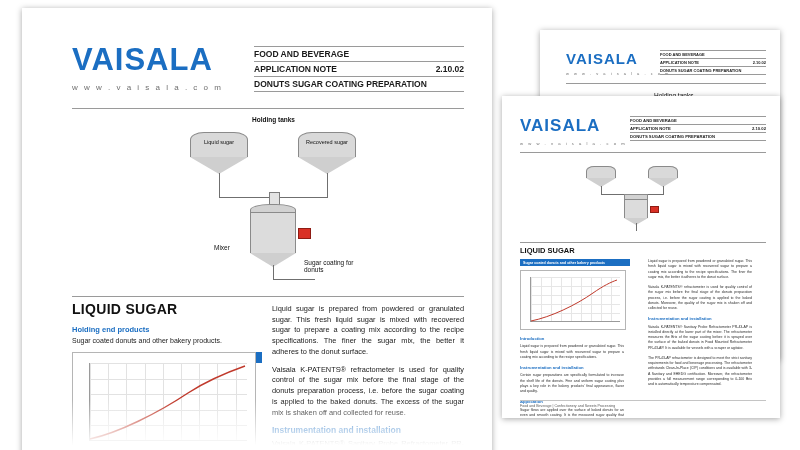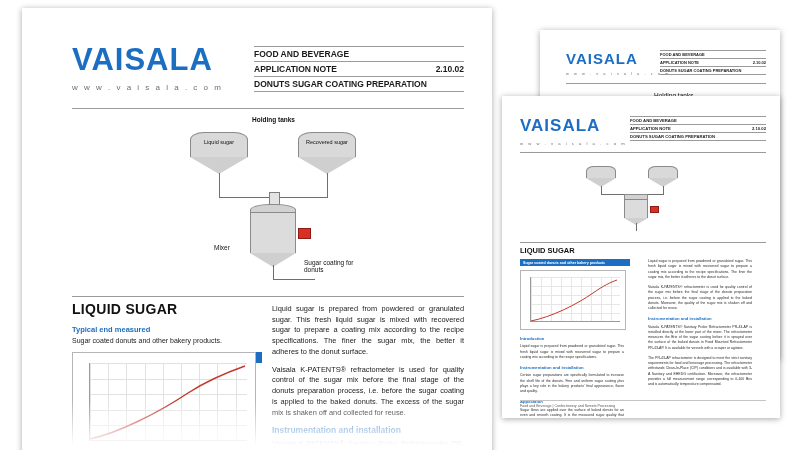--- a/index.html
+++ b/index.html
@@ -565,21 +565,21 @@
 
       <div class="sensor-red" style="left:146px; top:112px;"></div>
 
       <div class="pipe" style="left:121px; top:149px; width:1px; height:14px;"></div>
       <div class="pipe" style="left:121px; top:163px; width:42px; height:1px;"></div>
       <div class="diag-label" style="left:152px; top:143px; width:60px; white-space:normal;">Sugar coating for donuts</div>
     </div>
 
     <div class="section-band">
       <div class="section-title">LIQUID SUGAR</div>
-      <div class="blue-head">Typical end measured</div>
+      <div class="blue-head">Holding end products</div>
       <div class="body-sm">Sugar coated donuts and other bakery products.</div>
       <div class="blue-bar">Calibration curve: R.I. per BRIX at Ref. Temp. of 20°C</div>
     </div>
 
     <div class="chart-box">
       <div class="chart-grid"></div>
       <svg class="chart-curve" viewBox="0 0 182 100" preserveAspectRatio="none">
         <path d="M17,86 C45,80 85,60 115,40 C135,27 155,19 172,13" fill="none" stroke="#c0392b" stroke-width="1.4"></path>
       </svg>
     </div>

